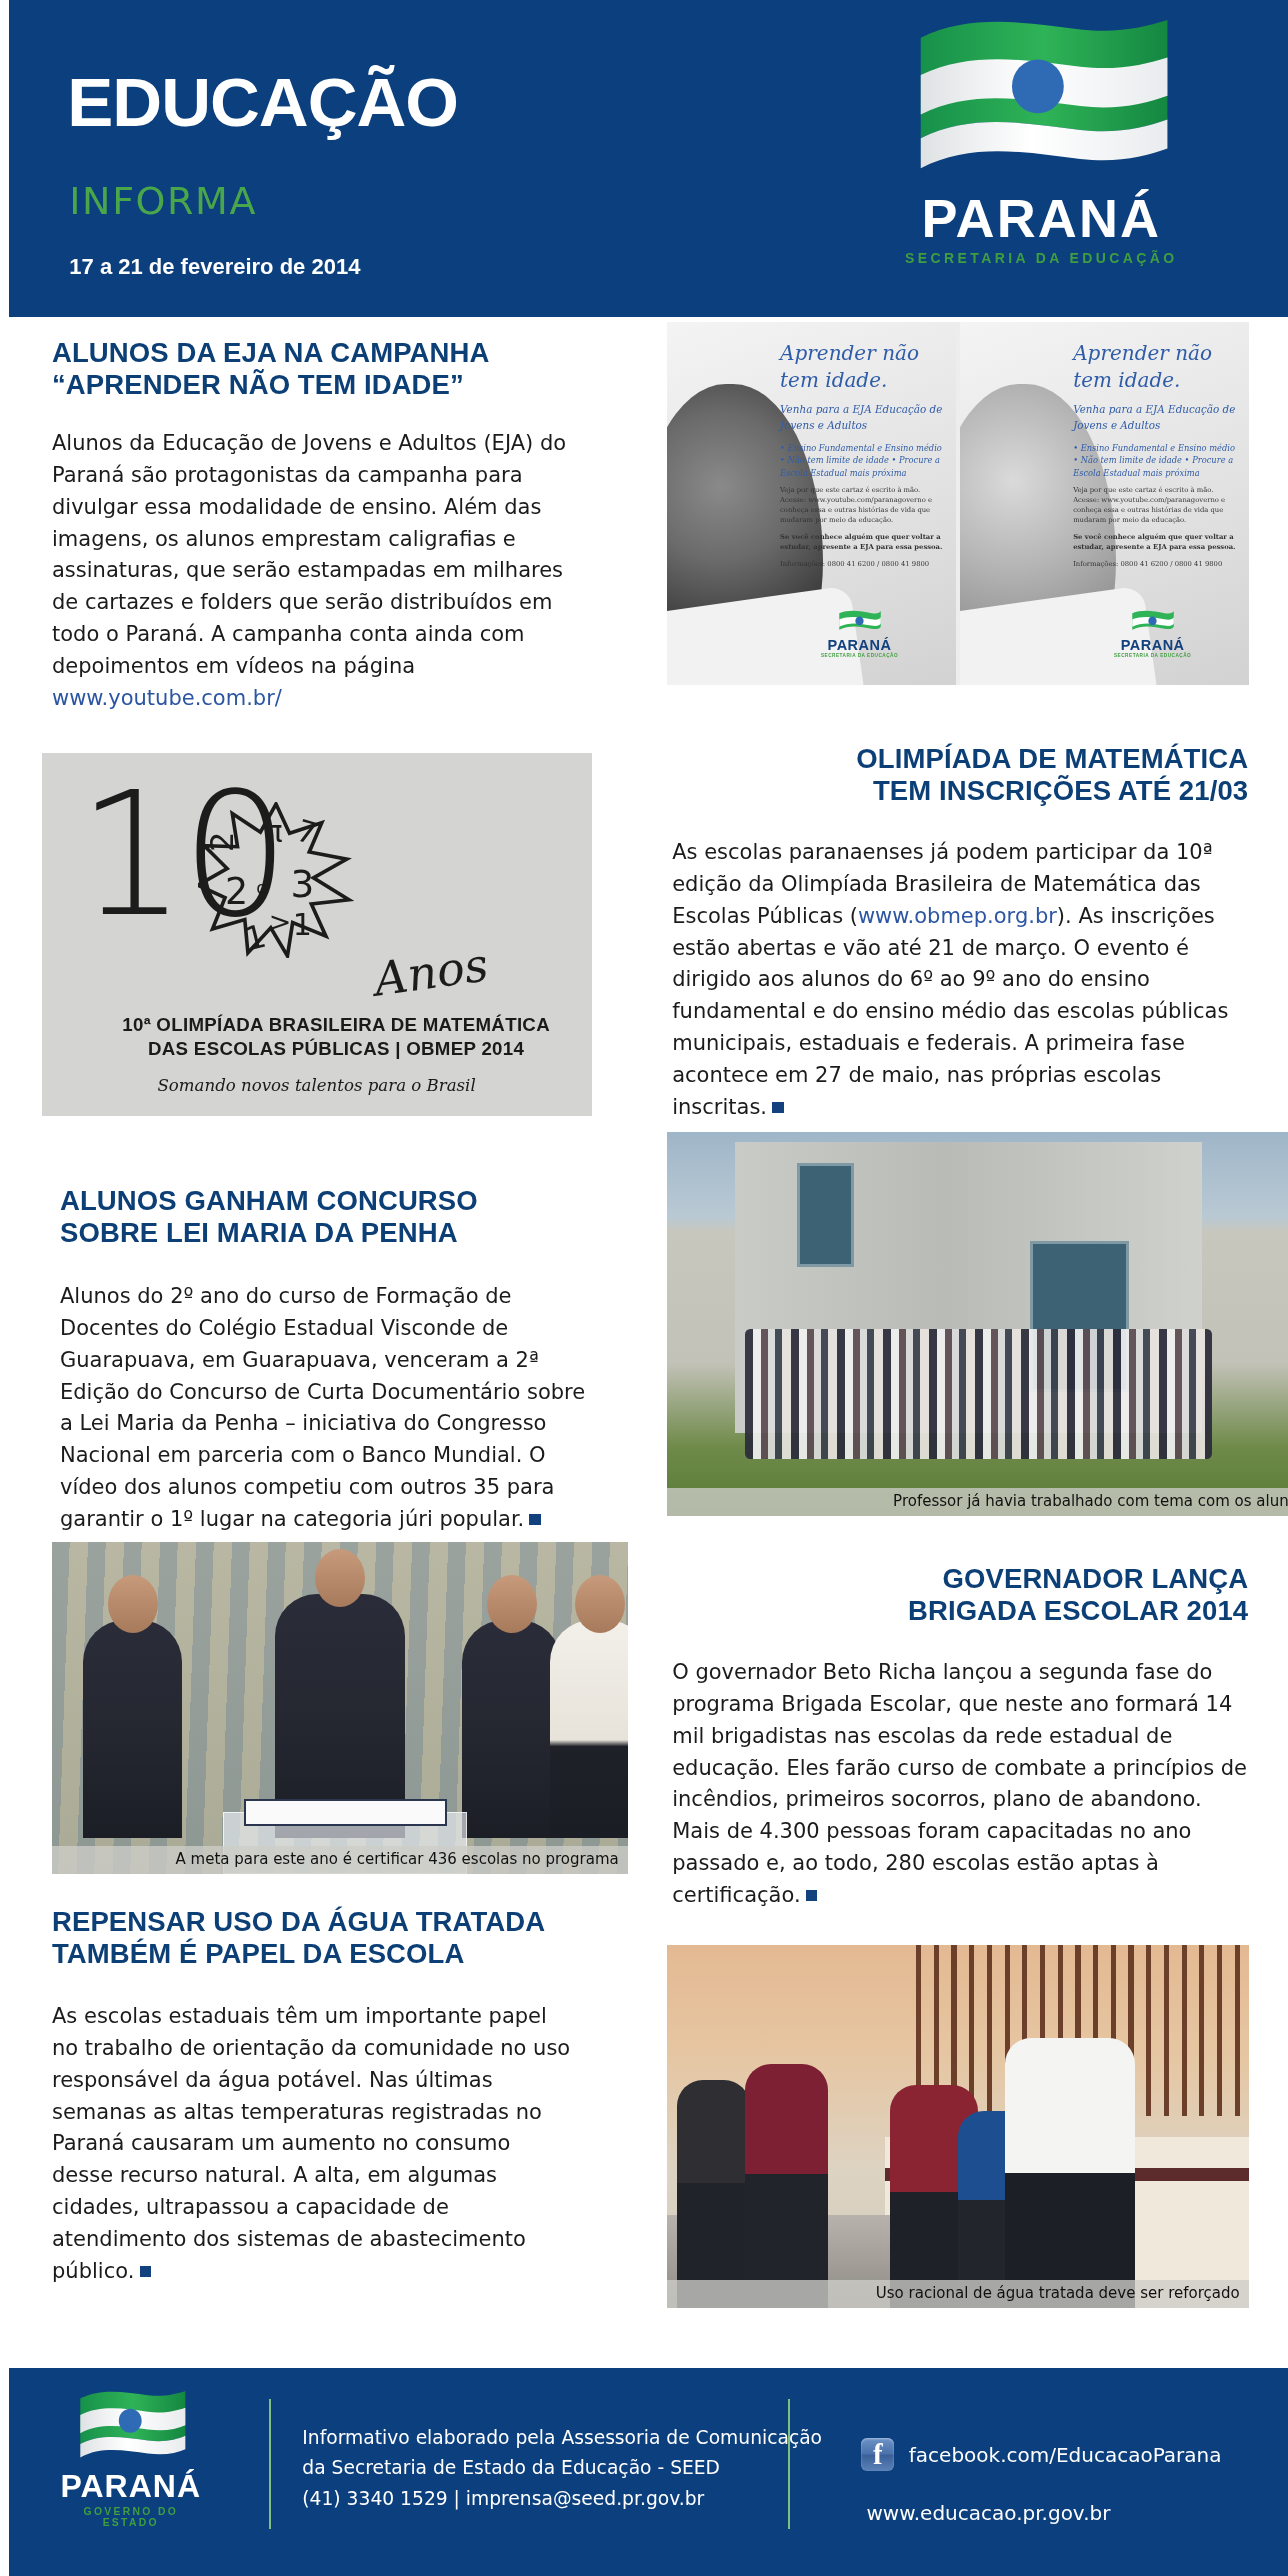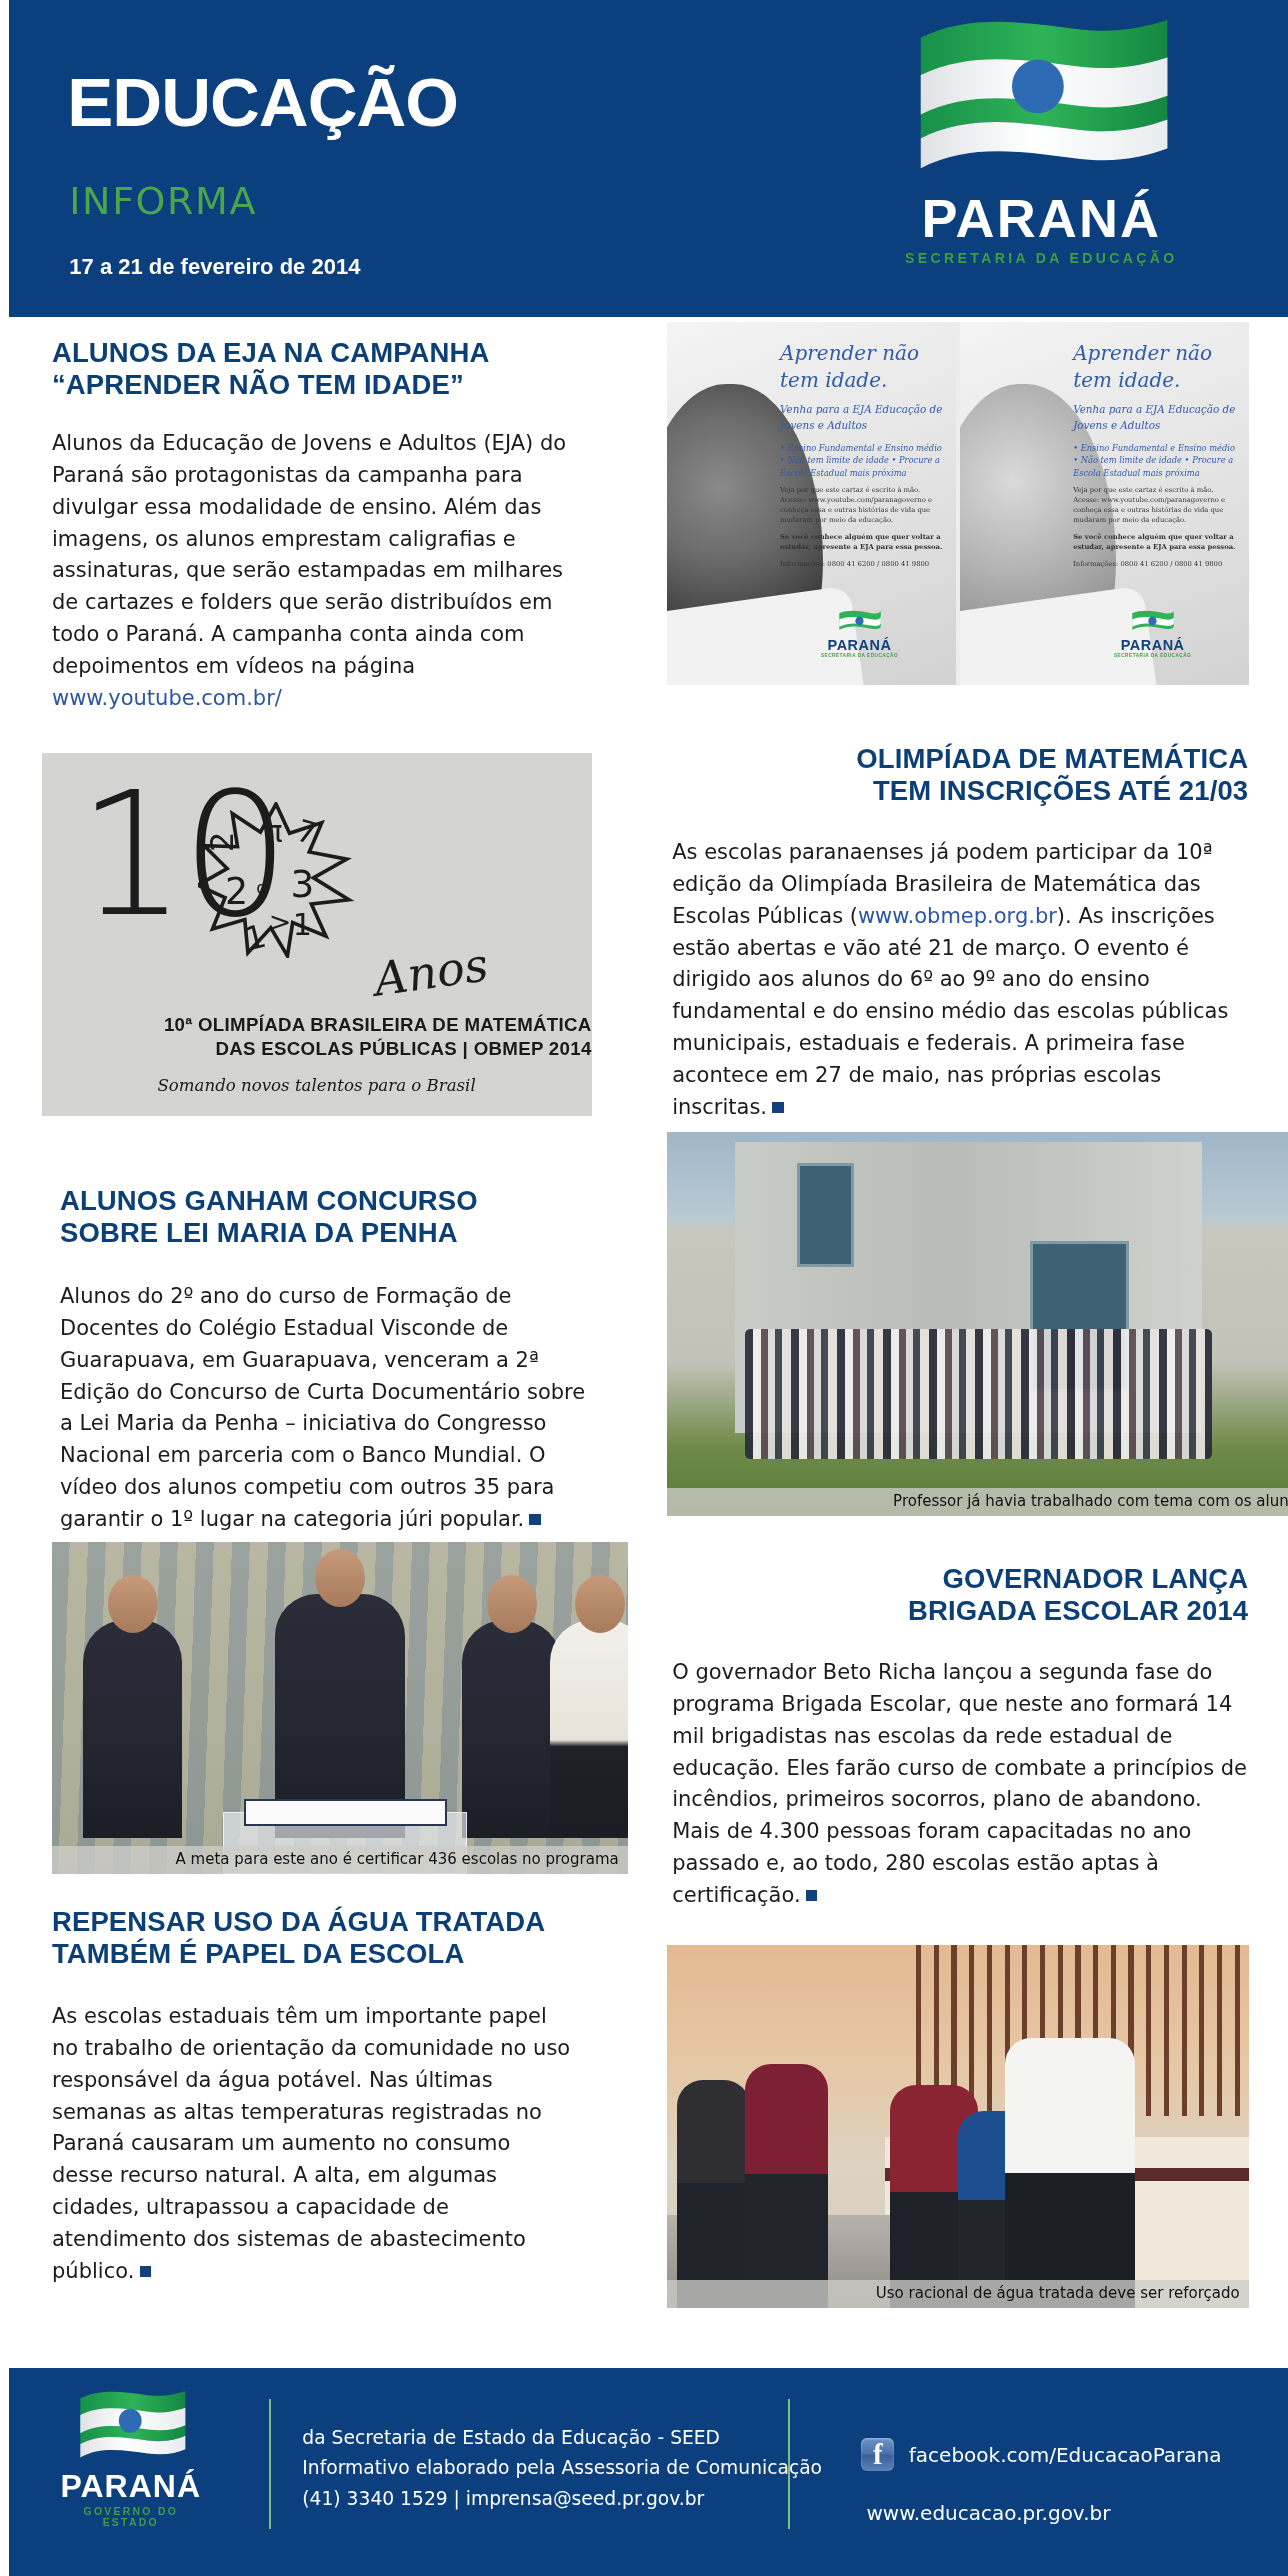--- a/index.html
+++ b/index.html
@@ -120,21 +120,21 @@
   }
   .obmep .burst {
     position:absolute; left:156px; top:49px; width:156px; height:156px;
     color:#1c1c1c; font-family:"DejaVu Sans", sans-serif;
   }
   .obmep .anos {
     position:absolute; left:332px; top:192px; font-size:46px; color:#1c1c1c;
     font-family:"DejaVu Serif", serif; font-style:italic; transform: rotate(-8deg);
   }
   .obmep .ob1 {
-    position:absolute; left:0; right:0; top:260px; text-align:right;
+    position:absolute; left:0; right:0; top:260px; text-align:center;
     font-size:18.7px; font-weight:800; color:#1a1a1a; line-height:1.28;
     letter-spacing:0.3px;
     margin-left:39px;
   }
   .obmep .ob2 {
     position:absolute; left:0; right:0; top:323px; text-align:center;
     font-size:16.6px; color:#1a1a1a; font-family:"DejaVu Serif", serif; font-style:italic;
   }
 
   
@@ -462,22 +462,22 @@
       <path d="M10,104 C50,82 98,92 140,97 C170,101 194,96 212,88 L212,114 C194,122 170,126 140,122 C98,117 50,107 10,130 Z" fill="url(#fw)"></path>
       <ellipse cx="106" cy="59" rx="22" ry="23" fill="#2f6bb5"></ellipse>
     </svg>
     <div class="nm">PARANÁ</div>
     <div class="tg">GOVERNO DO ESTADO</div>
   </div>
 
   <div class="f-div" style="left: 260px;"></div>
 
   <div class="f-text">
+    <div>Informativo elaborado pela Assessoria de Comunicação</div>
     <div>da Secretaria de Estado da Educação - SEED</div>
-    <div>Informativo elaborado pela Assessoria de Comunicação</div>
     <div>(41) 3340 1529 | imprensa@seed.pr.gov.br</div>
   </div>
 
   <div class="f-div" style="left: 779px;"></div>
 
   <div class="f-social">
     <div class="fb-row">
       <div class="fb-icon"></div>
       <div class="fb-text">facebook.com/EducacaoParana</div>
     </div>

